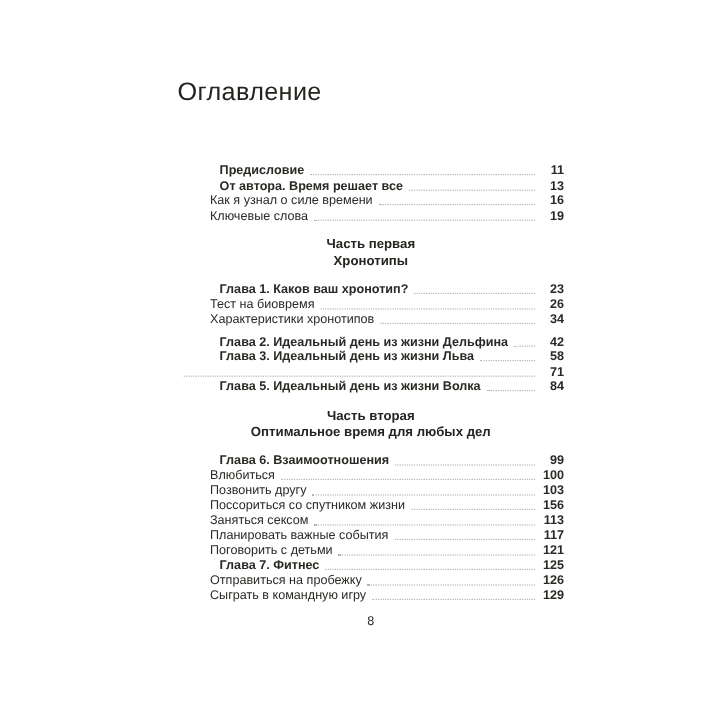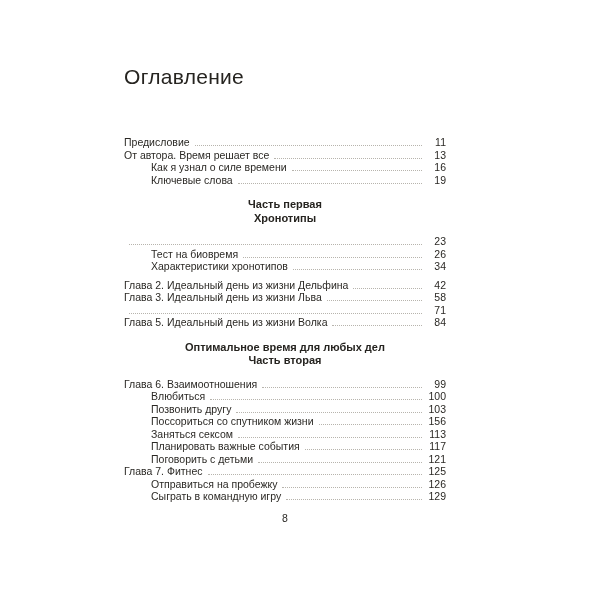--- a/index.html
+++ b/index.html
@@ -11,21 +11,21 @@
     position: relative;
     width: 600px;
     height: 600px;
     background: #ffffff;
     font-family: "Liberation Sans", "DejaVu Sans", sans-serif;
     color: #2b2925;
     overflow: hidden;
   }
   .content {
     position: absolute;
-    left: 124px;
+    left: 148px;
     top: 0;
     width: 322px;
   }
   .doc-title {
     margin: 64px 0 0 0;
     font-size: 21px;
     font-weight: 400;
     letter-spacing: 0.3px;
     color: #262420;
     line-height: 25px;
@@ -41,36 +41,37 @@
     align-items: flex-end;
     height: 12.5px;
     font-size: 10.5px;
     line-height: 12.5px;
     white-space: nowrap;
   }
   .row .label {
     flex: 0 0 auto;
   }
   .row.bold .label {
-    font-weight: 400;
+    font-weight: 700;
+    margin-left: 35px;
   }
   .row.indent {
     padding-left: 27px;
   }
   .row .dots {
     flex: 1 1 auto;
     border-bottom: 1px dotted #b7b4ad;
     margin: 0 4px 2.5px 5px;
     min-width: 8px;
   }
   .row .pg {
     flex: 0 0 auto;
     min-width: 20px;
     text-align: right;
-    font-weight: 400;
+    font-weight: 700;
   }
   .part-heading {
     margin: 12px 0 10px 0;
     text-align: center;
     font-size: 11px;
     font-weight: 700;
     line-height: 13.5px;
     color: #262420;
   }
   .footer {
@@ -108,20 +109,21 @@
             <span class="dots"></span>
             <span class="pg">19</span>
           </div>
         </div>
         <div class="part-heading">
           <div class="part-line">Часть первая</div>
           <div class="part-line">Хронотипы</div>
         </div>
         <div class="group">
           <div class="row bold">
+            <span class="label">Глава 1. Каков ваш хронотип?</span>
             <span class="dots"></span>
             <span class="pg">23</span>
           </div>
           <div class="row indent">
             <span class="label">Тест на биовремя</span>
             <span class="dots"></span>
             <span class="pg">26</span>
           </div>
           <div class="row indent">
             <span class="label">Характеристики хронотипов</span>
@@ -144,22 +146,22 @@
             <span class="dots"></span>
             <span class="pg">71</span>
           </div>
           <div class="row bold">
             <span class="label">Глава 5. Идеальный день из жизни Волка</span>
             <span class="dots"></span>
             <span class="pg">84</span>
           </div>
         </div>
         <div class="part-heading">
+          <div class="part-line">Часть вторая</div>
           <div class="part-line">Оптимальное время для любых дел</div>
-          <div class="part-line">Часть вторая</div>
         </div>
         <div class="group">
           <div class="row bold">
             <span class="label">Глава 6. Взаимоотношения</span>
             <span class="dots"></span>
             <span class="pg">99</span>
           </div>
           <div class="row indent">
             <span class="label">Влюбиться</span>
             <span class="dots"></span>

